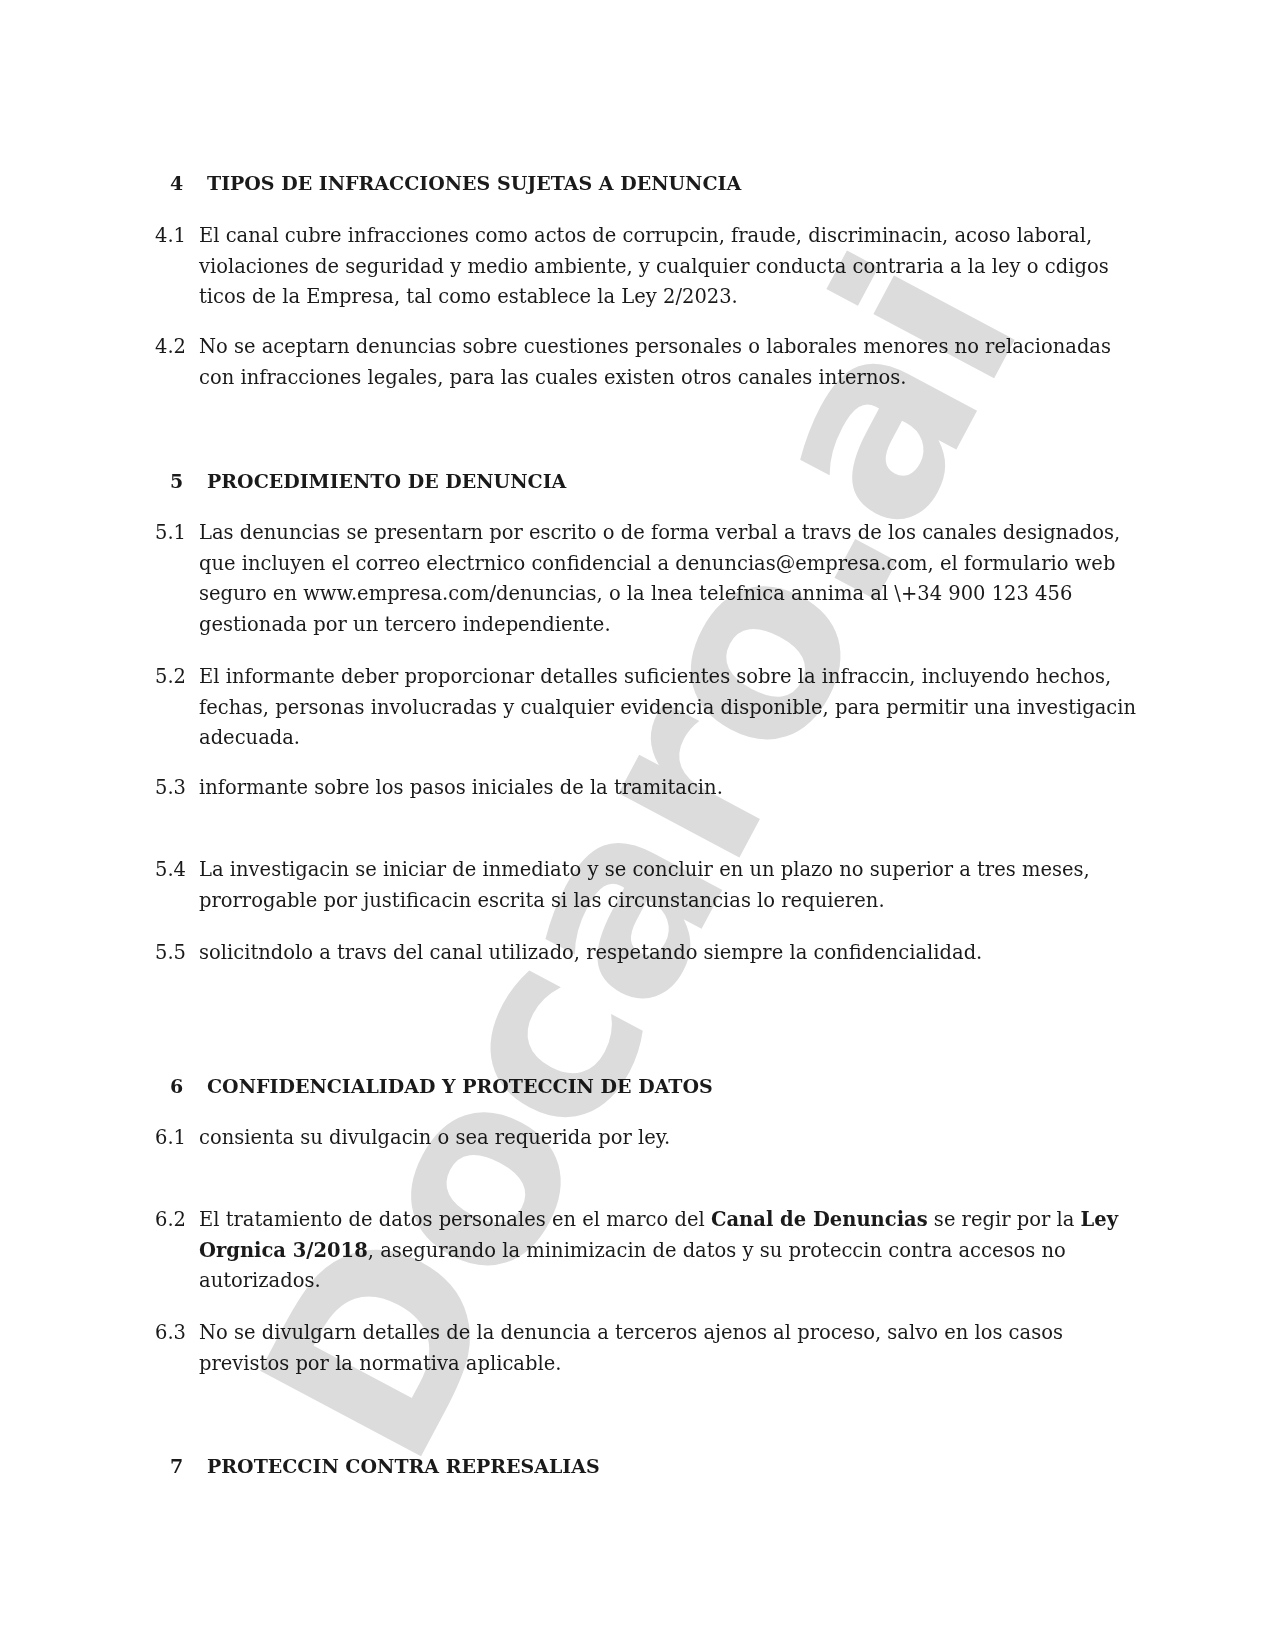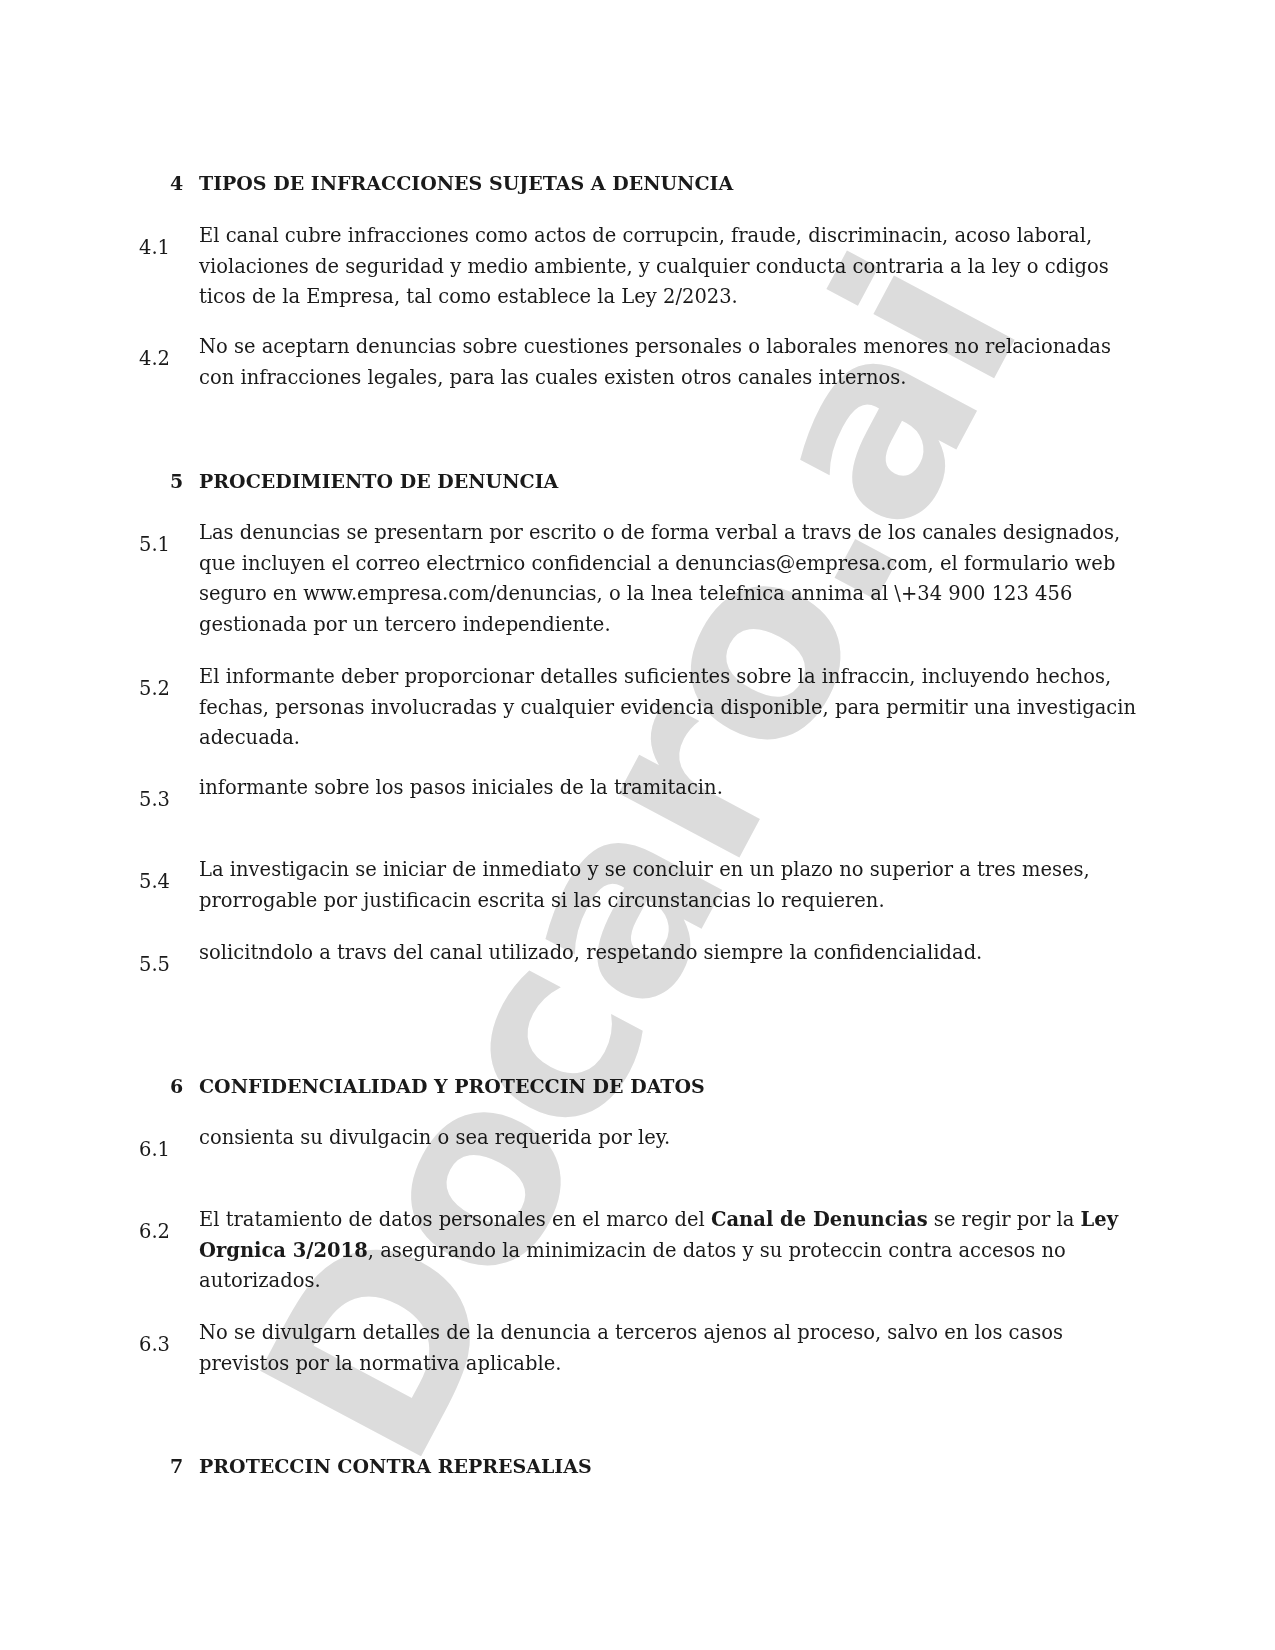--- a/index.html
+++ b/index.html
@@ -22,23 +22,23 @@
     letter-spacing: -4px;
     z-index: 0;
     user-select: none;
   }
   .block { position: absolute; left: 0; width: 1275px; z-index: 1; }
   .heading {
     font-weight: bold; font-size: 19px; line-height: 30px;
     mix-blend-mode: multiply;
   }
   .heading .num { position: absolute; left: 170px; }
-  .heading .txt { position: absolute; left: 199px; white-space: nowrap; }
+  .heading .txt { position: absolute; left: 207px; white-space: nowrap; }
   .clause { font-size: 19.5px; line-height: 30.6px; mix-blend-mode: multiply; }
-  .clause .num { position: absolute; left: 139px; margin-top: 12px; }
+  .clause .num { position: absolute; left: 155px; }
   .clause .txt { position: absolute; left: 199px; width: 920px; }
   .clause .txt .line { display: block; white-space: nowrap; }
   b { font-weight: bold; }
 </style>
 </head>
 <body>
 
 <div class="page">
 
   <div class="watermark">Docaro.ai</div>

